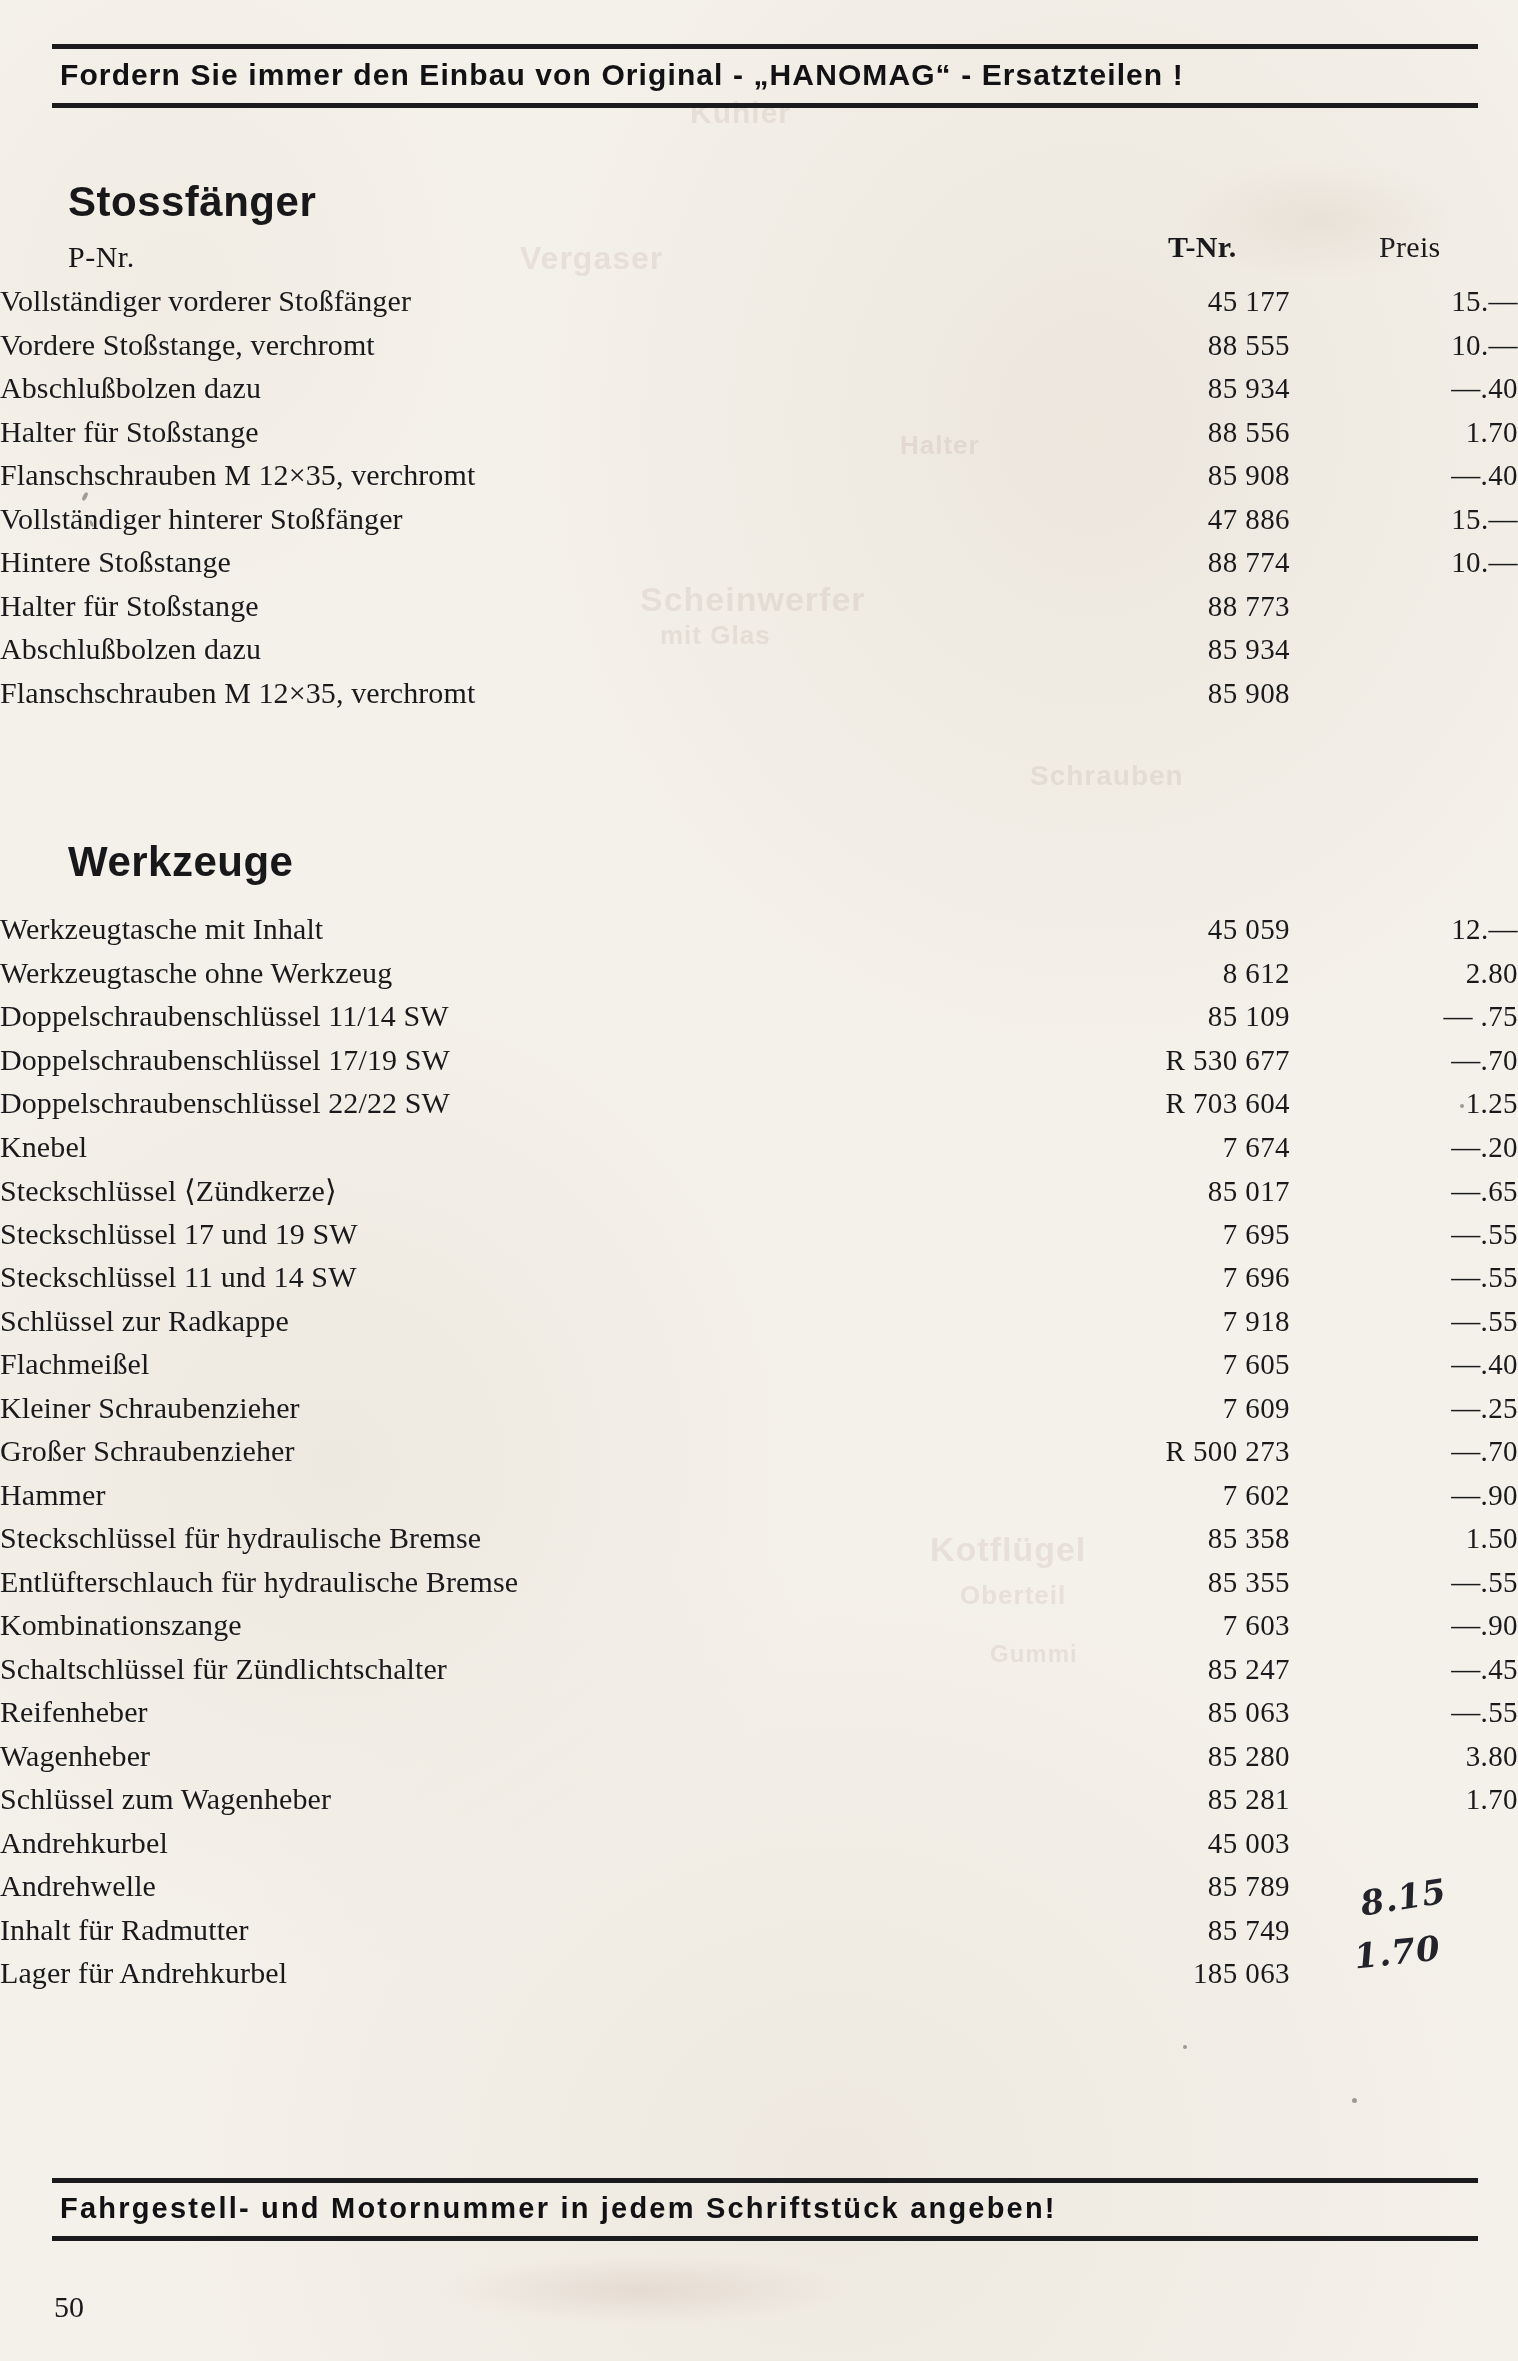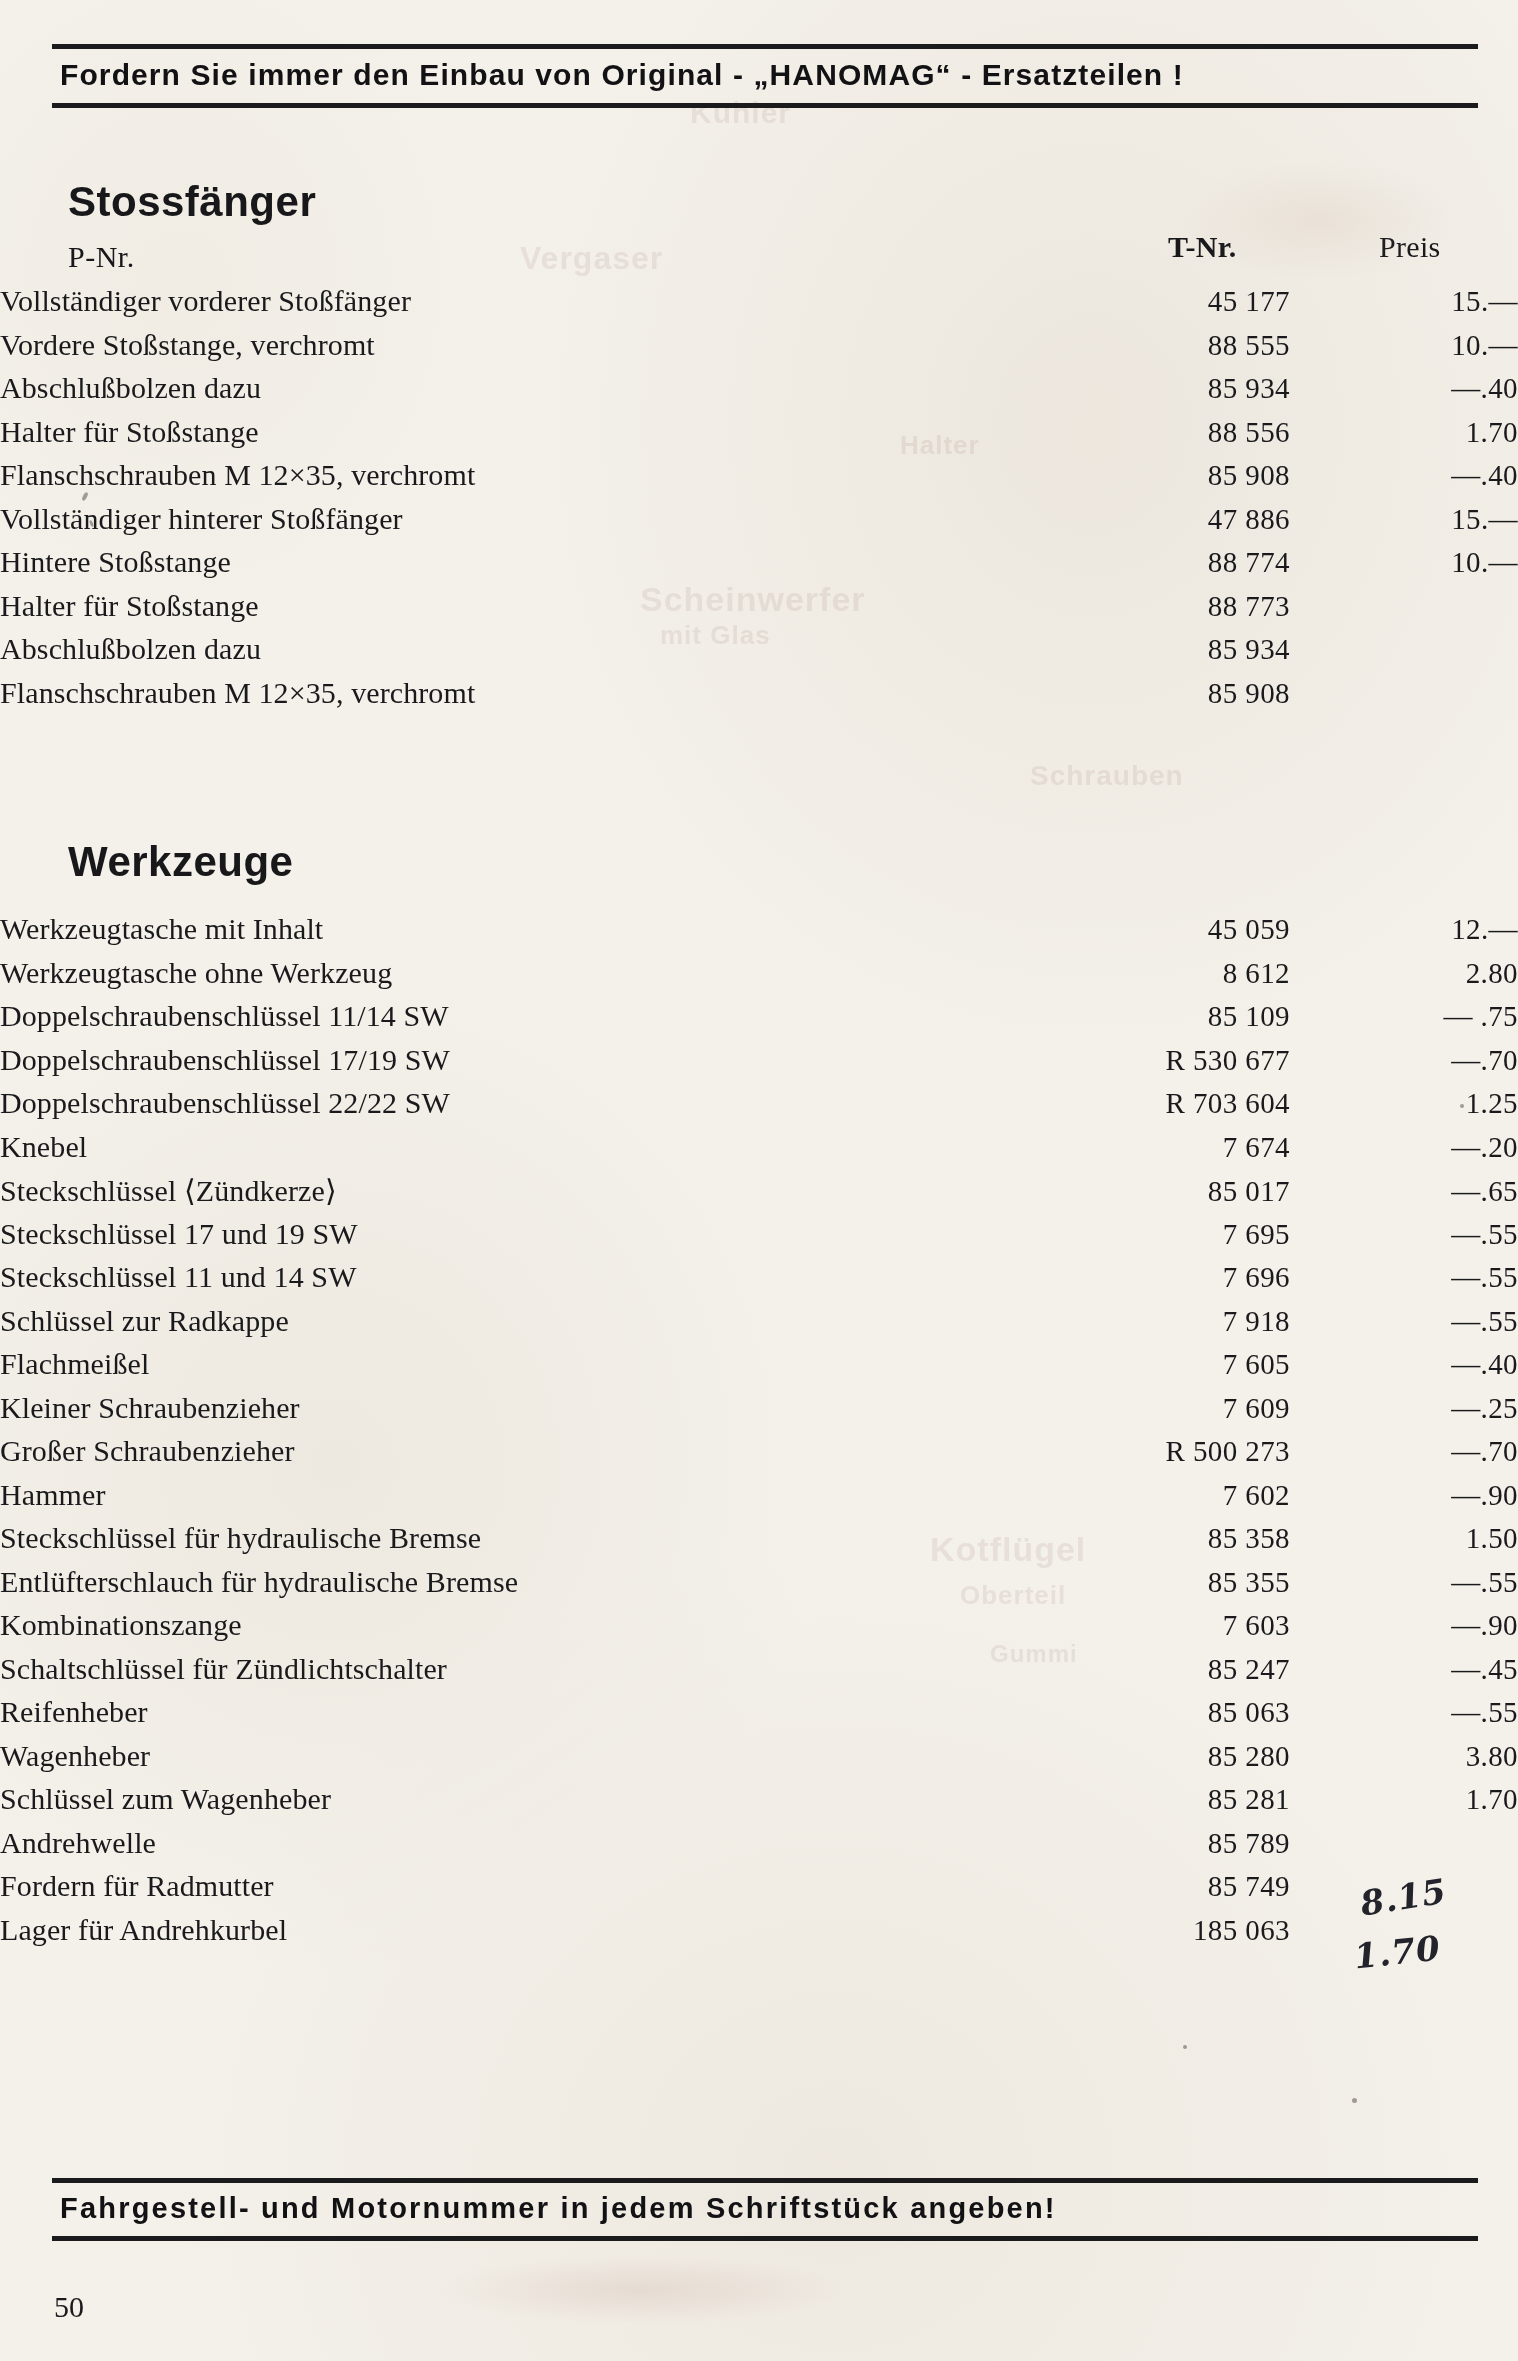--- a/index.html
+++ b/index.html
@@ -372,26 +372,31 @@
           <td class="cell-name">Wagenheber</td>
           <td class="cell-tnr">85 280</td>
           <td class="cell-preis">3.80</td>
         </tr>
         <tr>
           <td class="cell-name">Schlüssel zum Wagenheber</td>
           <td class="cell-tnr">85 281</td>
           <td class="cell-preis">1.70</td>
         </tr>
         <tr>
+          <td class="cell-name">Andrehkurbel</td>
+          <td class="cell-tnr">45 003</td>
+          <td class="cell-preis"></td>
+        </tr>
+        <tr>
           <td class="cell-name">Andrehwelle</td>
           <td class="cell-tnr">85 789</td>
           <td class="cell-preis"></td>
         </tr>
         <tr>
-          <td class="cell-name">Fordern für Radmutter</td>
+          <td class="cell-name">Inhalt für Radmutter</td>
           <td class="cell-tnr">85 749</td>
           <td class="cell-preis"></td>
         </tr>
         <tr>
           <td class="cell-name">Lager für Andrehkurbel</td>
           <td class="cell-tnr">185 063</td>
           <td class="cell-preis"></td>
         </tr>
       </tbody>
   </table>

